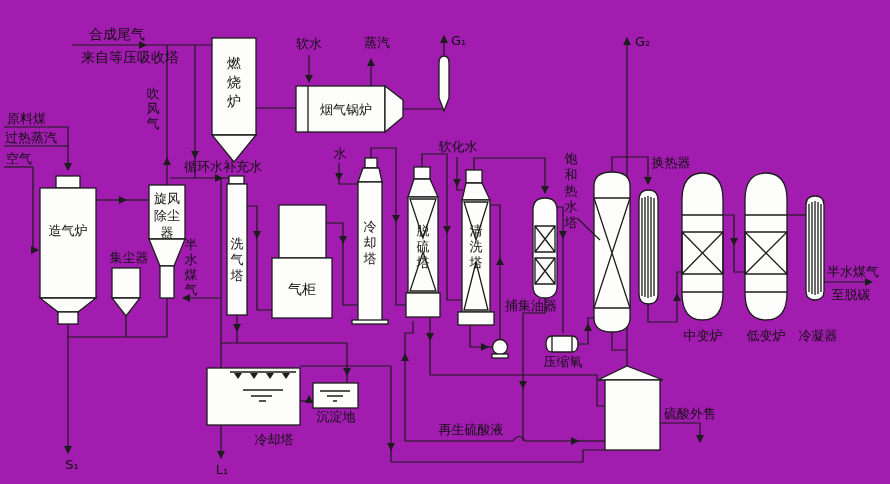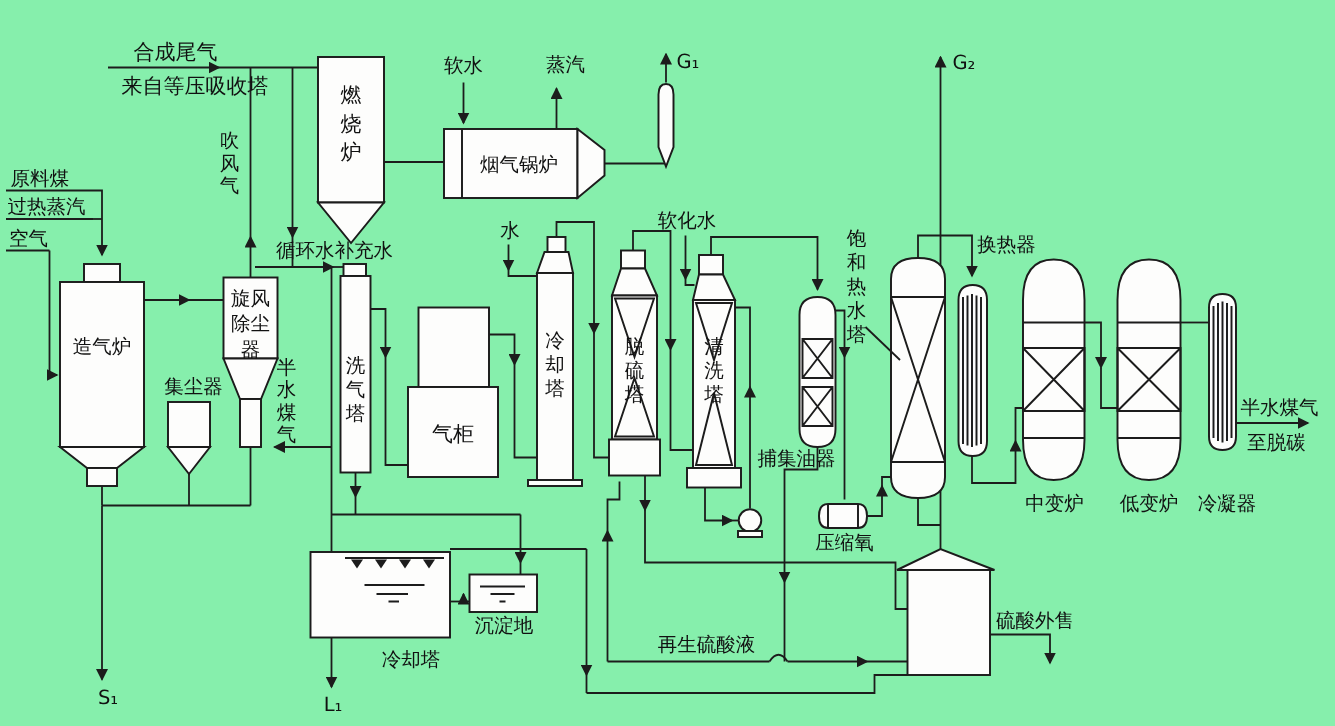--- a/index.html
+++ b/index.html
@@ -1,16 +1,16 @@
 <!DOCTYPE html>
 <html><head>
 <meta charset="utf-8">
 <style>
   html,body{margin:0;padding:0;background:#ffffff;}
-  .stage{width:890px;height:484px;background:#86efac;position:relative;overflow:hidden;}
+  .stage{width:890px;height:484px;background:#a21caf;position:relative;overflow:hidden;}
   svg{display:block;}
   svg text{font-family:"DejaVu Sans","Liberation Sans",sans-serif;fill:#111;font-size:13px;font-weight:500;}
   .ln{fill:none;stroke:#1c1c1c;stroke-width:1.2;}
   .vs{fill:#fdfdfc;stroke:#1c1c1c;stroke-width:1.3;}
   .fillb{fill:#1c1c1c;stroke:none;}
   .t14{font-size:14px;}
 </style>
 </head>
 <body>
 

